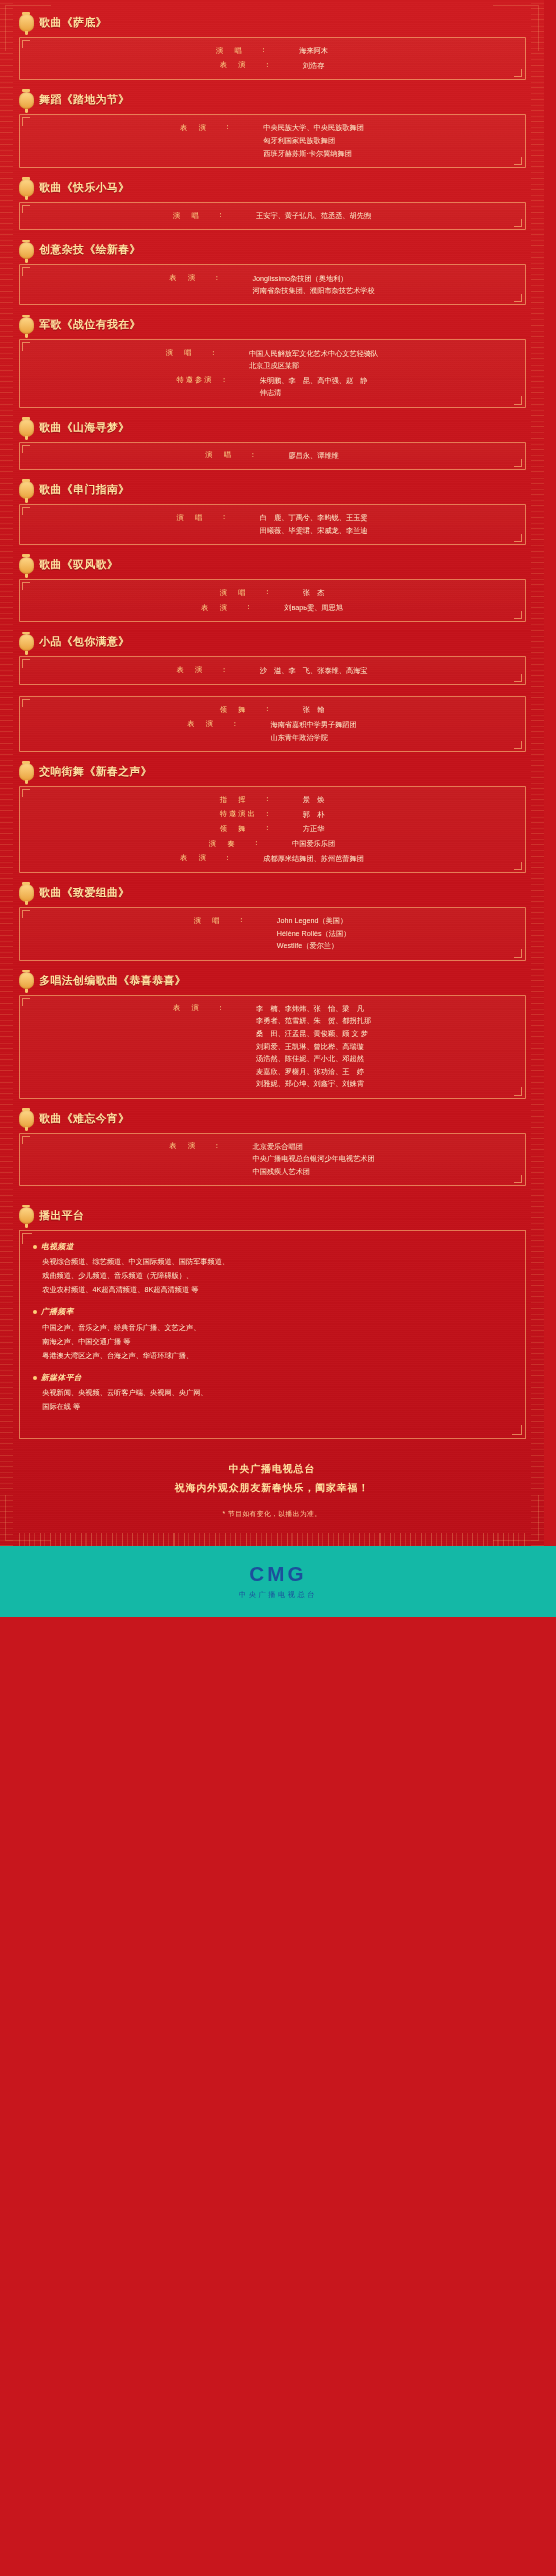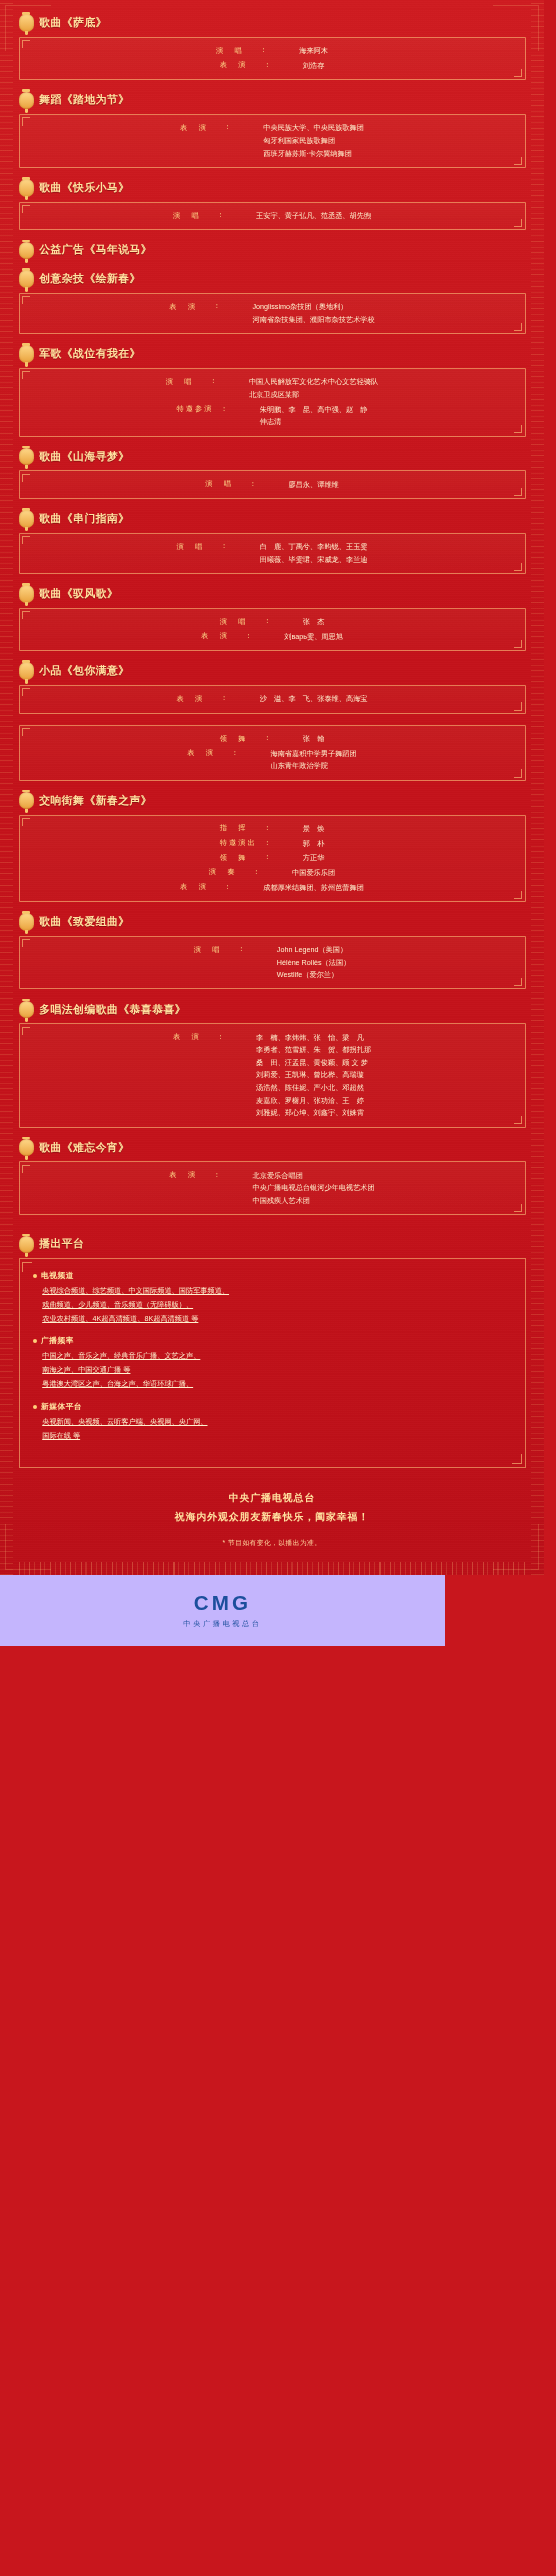--- a/index.html
+++ b/index.html
@@ -133,23 +133,23 @@
 
   .plat-group { margin-bottom: 10.3px; }
   .plat-head {
     display: flex; align-items: center; gap: 4.1px;
     margin-bottom: 3.1px;
   }
   .dot {
     width: 4.1px; height: 4.1px; border-radius: 50%;
     background: #ffd079; flex: 0 0 auto;
   }
-  .plat-head-text { font-size: 7.7px; color: #ffe2a0; font-weight: bold; letter-spacing: 0.5px; }
+  .plat-head-text { font-size: 7.7px; color: #ffe2a0; font-weight: bold; letter-spacing: 0.5px; font-style: italic; }
   .plat-lines { font-size: 7.2px; color: #fff2cf; line-height: 1.95; padding-left: 9.3px; }
-  .plat-lines .line { display: block; text-decoration: underline; }
+  .plat-lines .line { display: block; }
 
   
   .closing { text-align: center; margin: 24px 0 5.2px 0; }
   .closing .c1 { font-size: 9.8px; color: #ffe2a0; font-weight: bold; letter-spacing: 1px; margin-bottom: 6.2px; }
   .closing .c2 { font-size: 9.8px; color: #ffe2a0; font-weight: bold; letter-spacing: 1px; }
   .note { text-align: center; font-size: 6.7px; color: #ffd9a0; margin-top: 15.5px; letter-spacing: 0.5px; }
 
   .bottom-deco {
     margin-top: 13.4px;
     height: 13.4px;
@@ -157,22 +157,22 @@
       repeating-linear-gradient(90deg,
         rgba(255,205,130,0.35) 0 1px,
         transparent 1px 4.6px,
         rgba(255,205,130,0.20) 4.6px 5.7px,
         transparent 5.7px 10.3px);
     opacity: .8;
   }
 
   
   .footer {
-    background: #c4b5fd;
-    width: 445px;
+    background: #14b8a6;
+    width: 556px;
     padding: 15.5px 0 17.5px 0;
     text-align: center;
   }
   .logo-cmg {
     font-size: 20.6px;
     font-weight: bold;
     color: #1c4f9c;
     letter-spacing: 3.1px;
     font-family: "Liberation Sans", sans-serif;
   }
@@ -251,26 +251,20 @@
             <span class="prog-title">歌曲《快乐小马》</span>
           </div>
           <div class="panel">
             <div class="credit">
               <span class="credit-label">演　唱</span>
               <span class="credit-colon">：</span>
               <span class="credit-names">
                 <span class="line">王安宇、黄子弘凡、范丞丞、胡先煦</span>
               </span>
             </div>
-          </div>
-        </div>
-        <div class="block">
-          <div class="title-row">
-            <span class="lantern"></span>
-            <span class="prog-title">公益广告《马年说马》</span>
           </div>
         </div>
         <div class="block">
           <div class="title-row">
             <span class="lantern"></span>
             <span class="prog-title">创意杂技《绘新春》</span>
           </div>
           <div class="panel">
             <div class="credit">
               <span class="credit-label">表　演</span>

